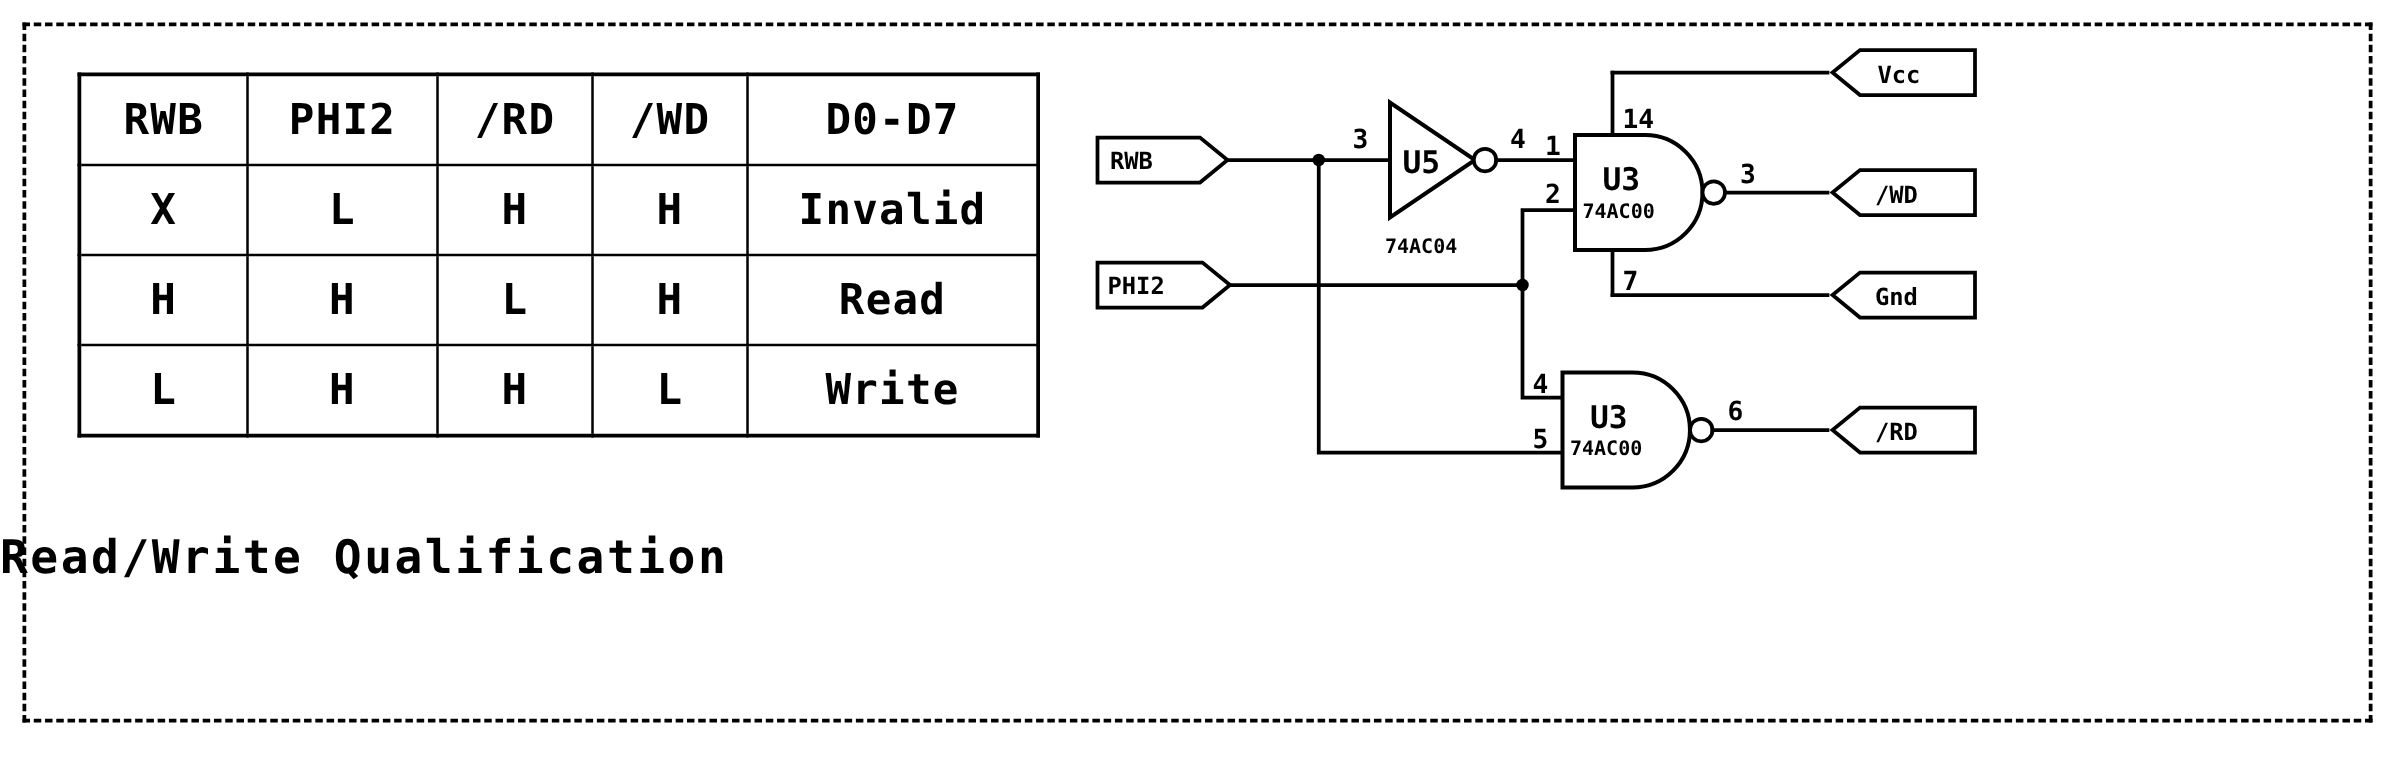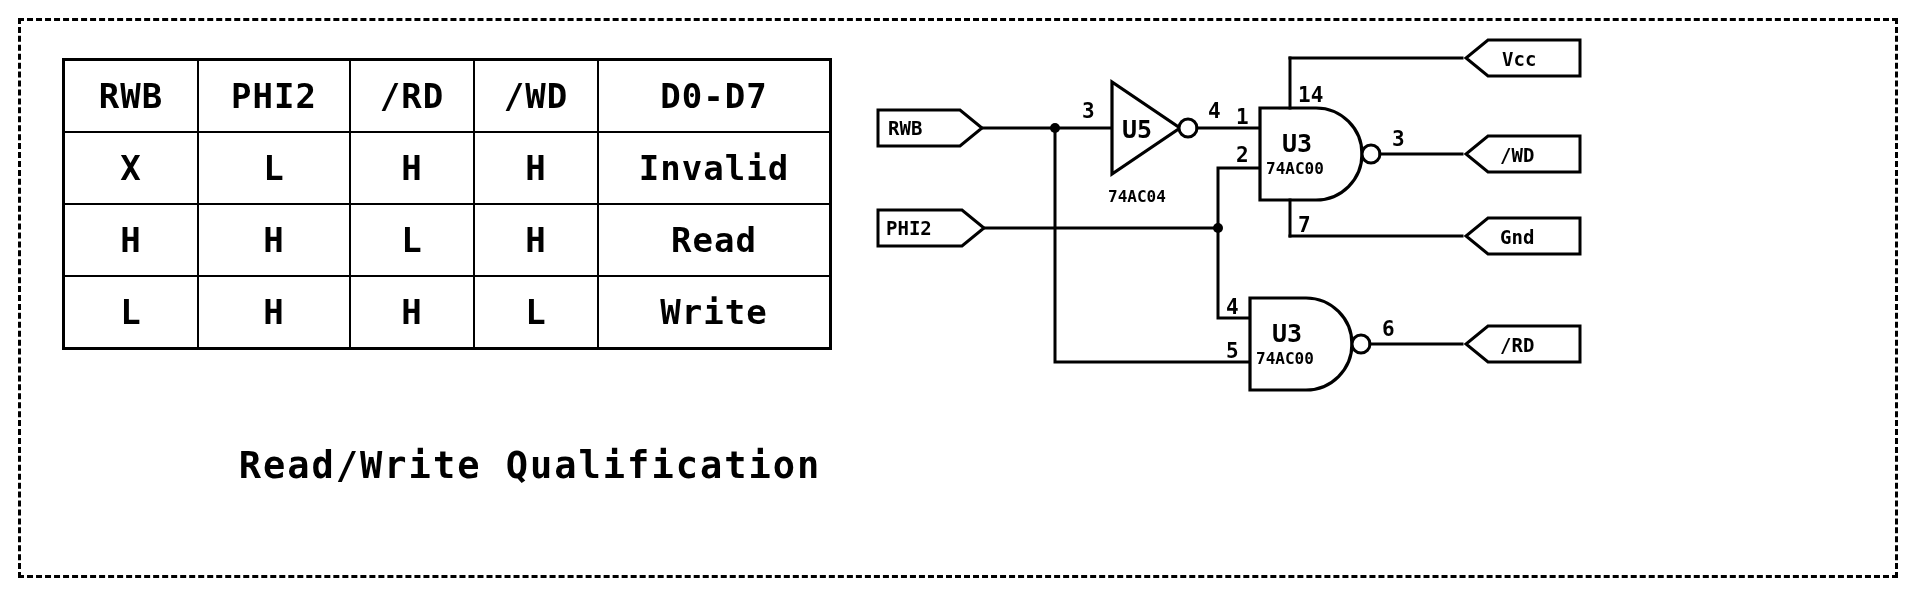--- a/index.html
+++ b/index.html
@@ -21,21 +21,21 @@
     height:70px;padding:0 6px;letter-spacing:1px;color:#000;
   }
   table.tt tr td:nth-child(1){width:120px;}
   table.tt tr td:nth-child(2){width:138px;}
   table.tt tr td:nth-child(3){width:110px;}
   table.tt tr td:nth-child(4){width:110px;}
   table.tt tr td:nth-child(5){width:218px;}
 
   
   .diagram-title{
-    position:absolute;left:0;top:444px;width:1060px;text-align:center;
+    position:absolute;left:0;top:424px;width:1060px;text-align:left;
     font-family:"DejaVu Sans Mono",monospace;font-size:37px;font-weight:700;
     letter-spacing:2px;white-space:nowrap;color:#000;
   }
 
   
   .sch{position:absolute;left:850px;top:20px;}
 
   svg text{font-family:"DejaVu Sans Mono",monospace;fill:#000;}
   .pin-num{font-size:21px;font-weight:700;}
   .ref-des{font-size:25px;font-weight:700;}

